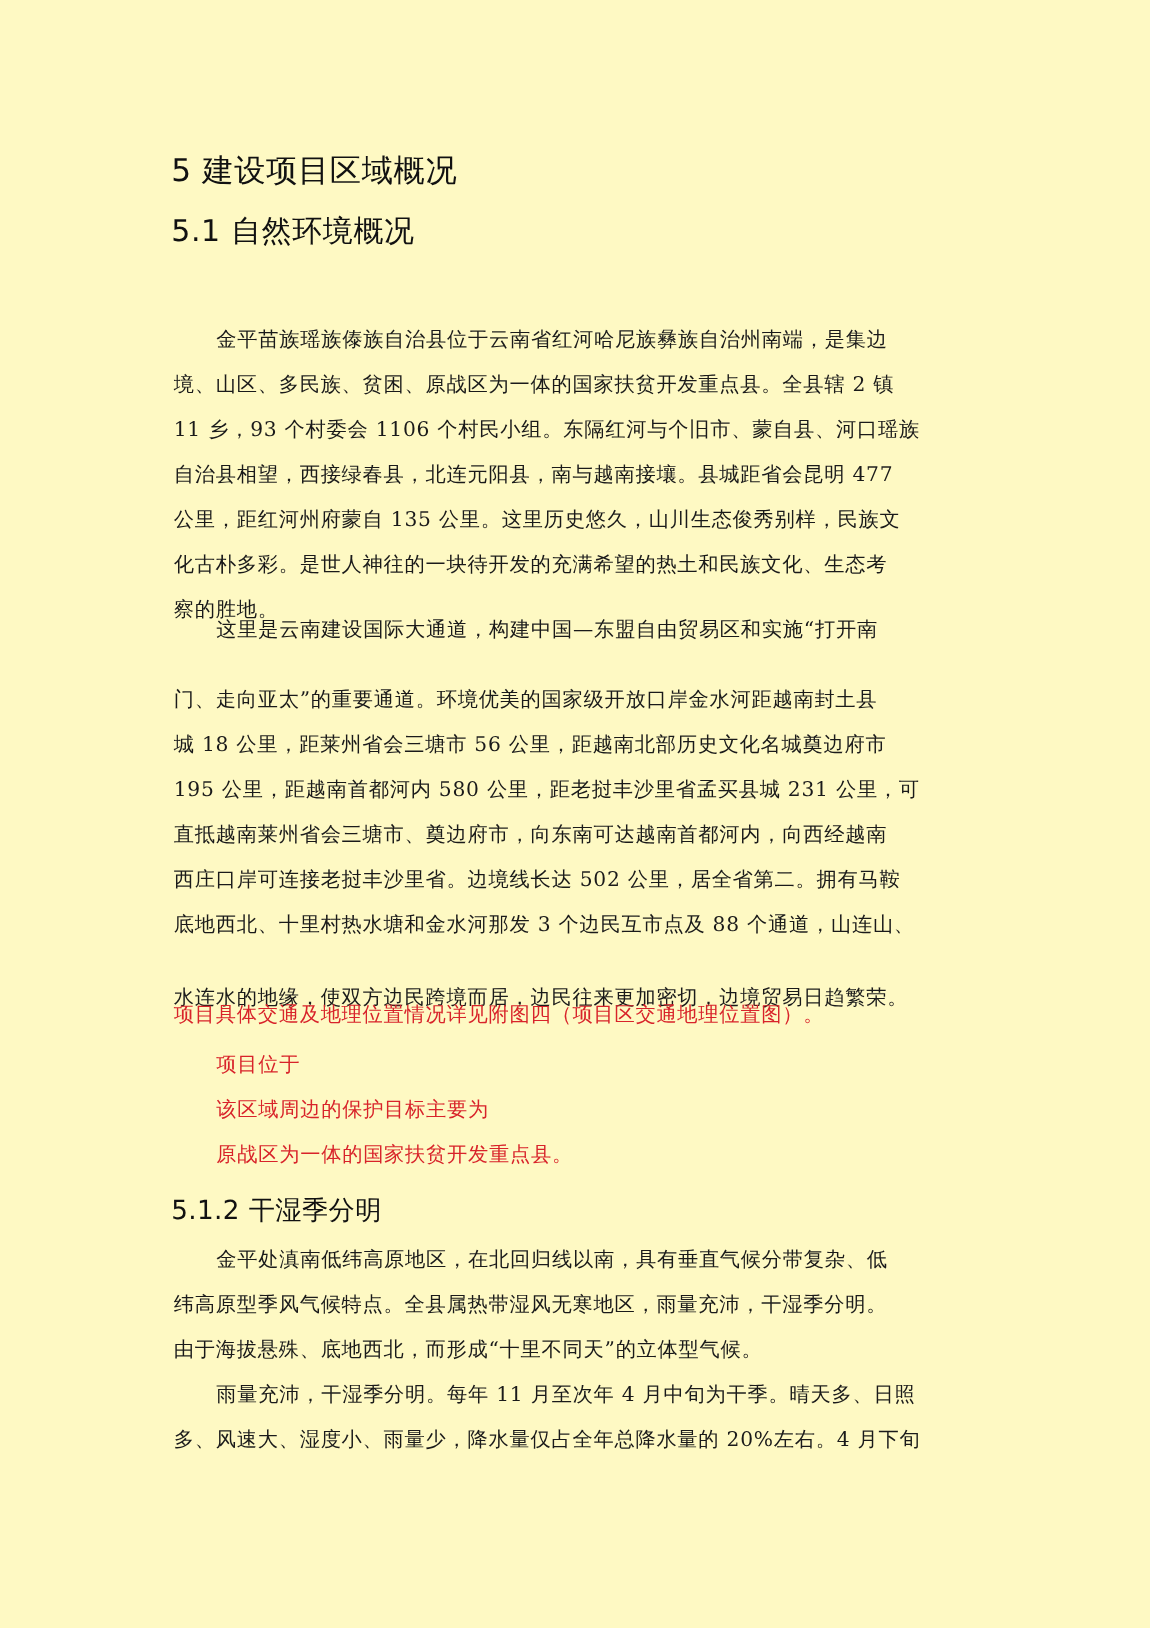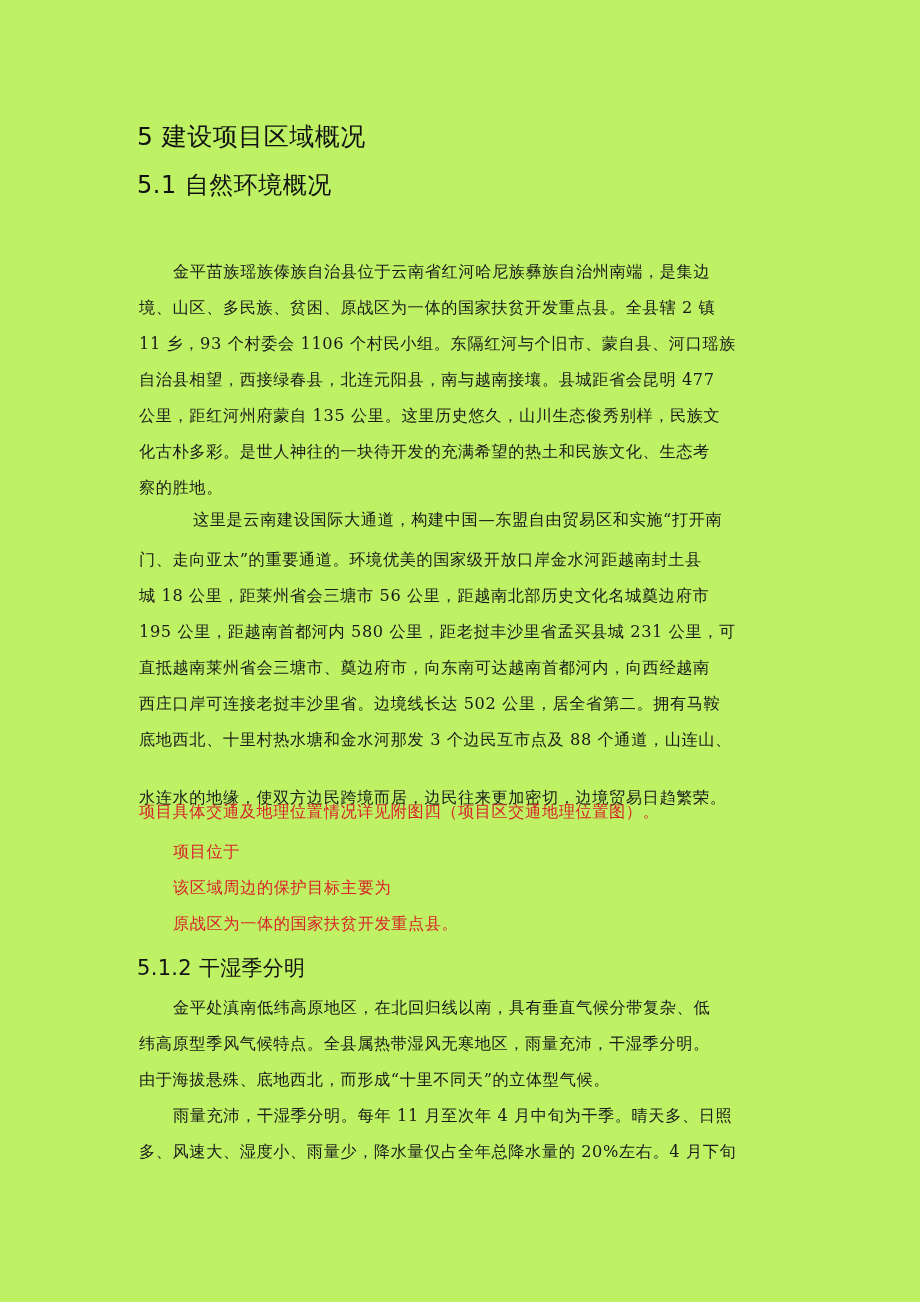--- a/index.html
+++ b/index.html
@@ -1,19 +1,19 @@
 <!DOCTYPE html>
 <html><head>
   <meta charset="utf-8">
   <style>
     html, body { margin: 0; padding: 0; background: #ffffff; }
     body { width: 920px; height: 1302px; position: relative; overflow: hidden; }
     .page {
       position: absolute; left: 0; top: 0; width: 920px; height: 1302px;
-      background: #bef264;
+      background: #fef9c3;
       font-family: "DejaVu Serif", "Liberation Serif", serif;
       color: #111111;
     }
     .h1 {
       position: absolute; left: 137px; top: 118px;
       font-family: "DejaVu Sans", "Liberation Sans", sans-serif;
       font-size: 25px; line-height: 38px; color: #111; letter-spacing: 0.5px;
       white-space: nowrap;
     }
     .h2 {
@@ -48,21 +48,21 @@
     <div class="line indent" style="top:260px;">金平苗族瑶族傣族自治县位于云南省红河哈尼族彝族自治州南端，是集边</div>
     <div class="line" style="top:296px;">境、山区、多民族、贫困、原战区为一体的国家扶贫开发重点县。全县辖 2 镇</div>
     <div class="line" style="top:332px;">11 乡，93 个村委会 1106 个村民小组。东隔红河与个旧市、蒙自县、河口瑶族</div>
     <div class="line" style="top:368px;">自治县相望，西接绿春县，北连元阳县，南与越南接壤。县城距省会昆明 477</div>
     <div class="line" style="top:404px;">公里，距红河州府蒙自 135 公里。这里历史悠久，山川生态俊秀别样，民族文</div>
     <div class="line" style="top:440px;">化古朴多彩。是世人神往的一块待开发的充满希望的热土和民族文化、生态考</div>
     <div class="line" style="top:476px;">察的胜地。</div>
   </div>
 
   <div>
-    <div class="line indent" style="top:508px;margin-left:20px;">这里是云南建设国际大通道，构建中国—东盟自由贸易区和实施“打开南</div>
+    <div class="line indent" style="top:492px;">这里是云南建设国际大通道，构建中国—东盟自由贸易区和实施“打开南</div>
     <div class="line" style="top:548px;">门、走向亚太”的重要通道。环境优美的国家级开放口岸金水河距越南封土县</div>
     <div class="line" style="top:584px;">城 18 公里，距莱州省会三塘市 56 公里，距越南北部历史文化名城奠边府市</div>
     <div class="line" style="top:620px;">195 公里，距越南首都河内 580 公里，距老挝丰沙里省孟买县城 231 公里，可</div>
     <div class="line" style="top:656px;">直抵越南莱州省会三塘市、奠边府市，向东南可达越南首都河内，向西经越南</div>
     <div class="line" style="top:692px;">西庄口岸可连接老挝丰沙里省。边境线长达 502 公里，居全省第二。拥有马鞍</div>
     <div class="line" style="top:728px;">底地西北、十里村热水塘和金水河那发 3 个边民互市点及 88 个通道，山连山、</div>
     <div class="line" style="top:741px;margin-top:45px;">水连水的地缘，使双方边民跨境而居，边民往来更加密切，边境贸易日趋繁荣。</div>
   </div>
 
   <div>

